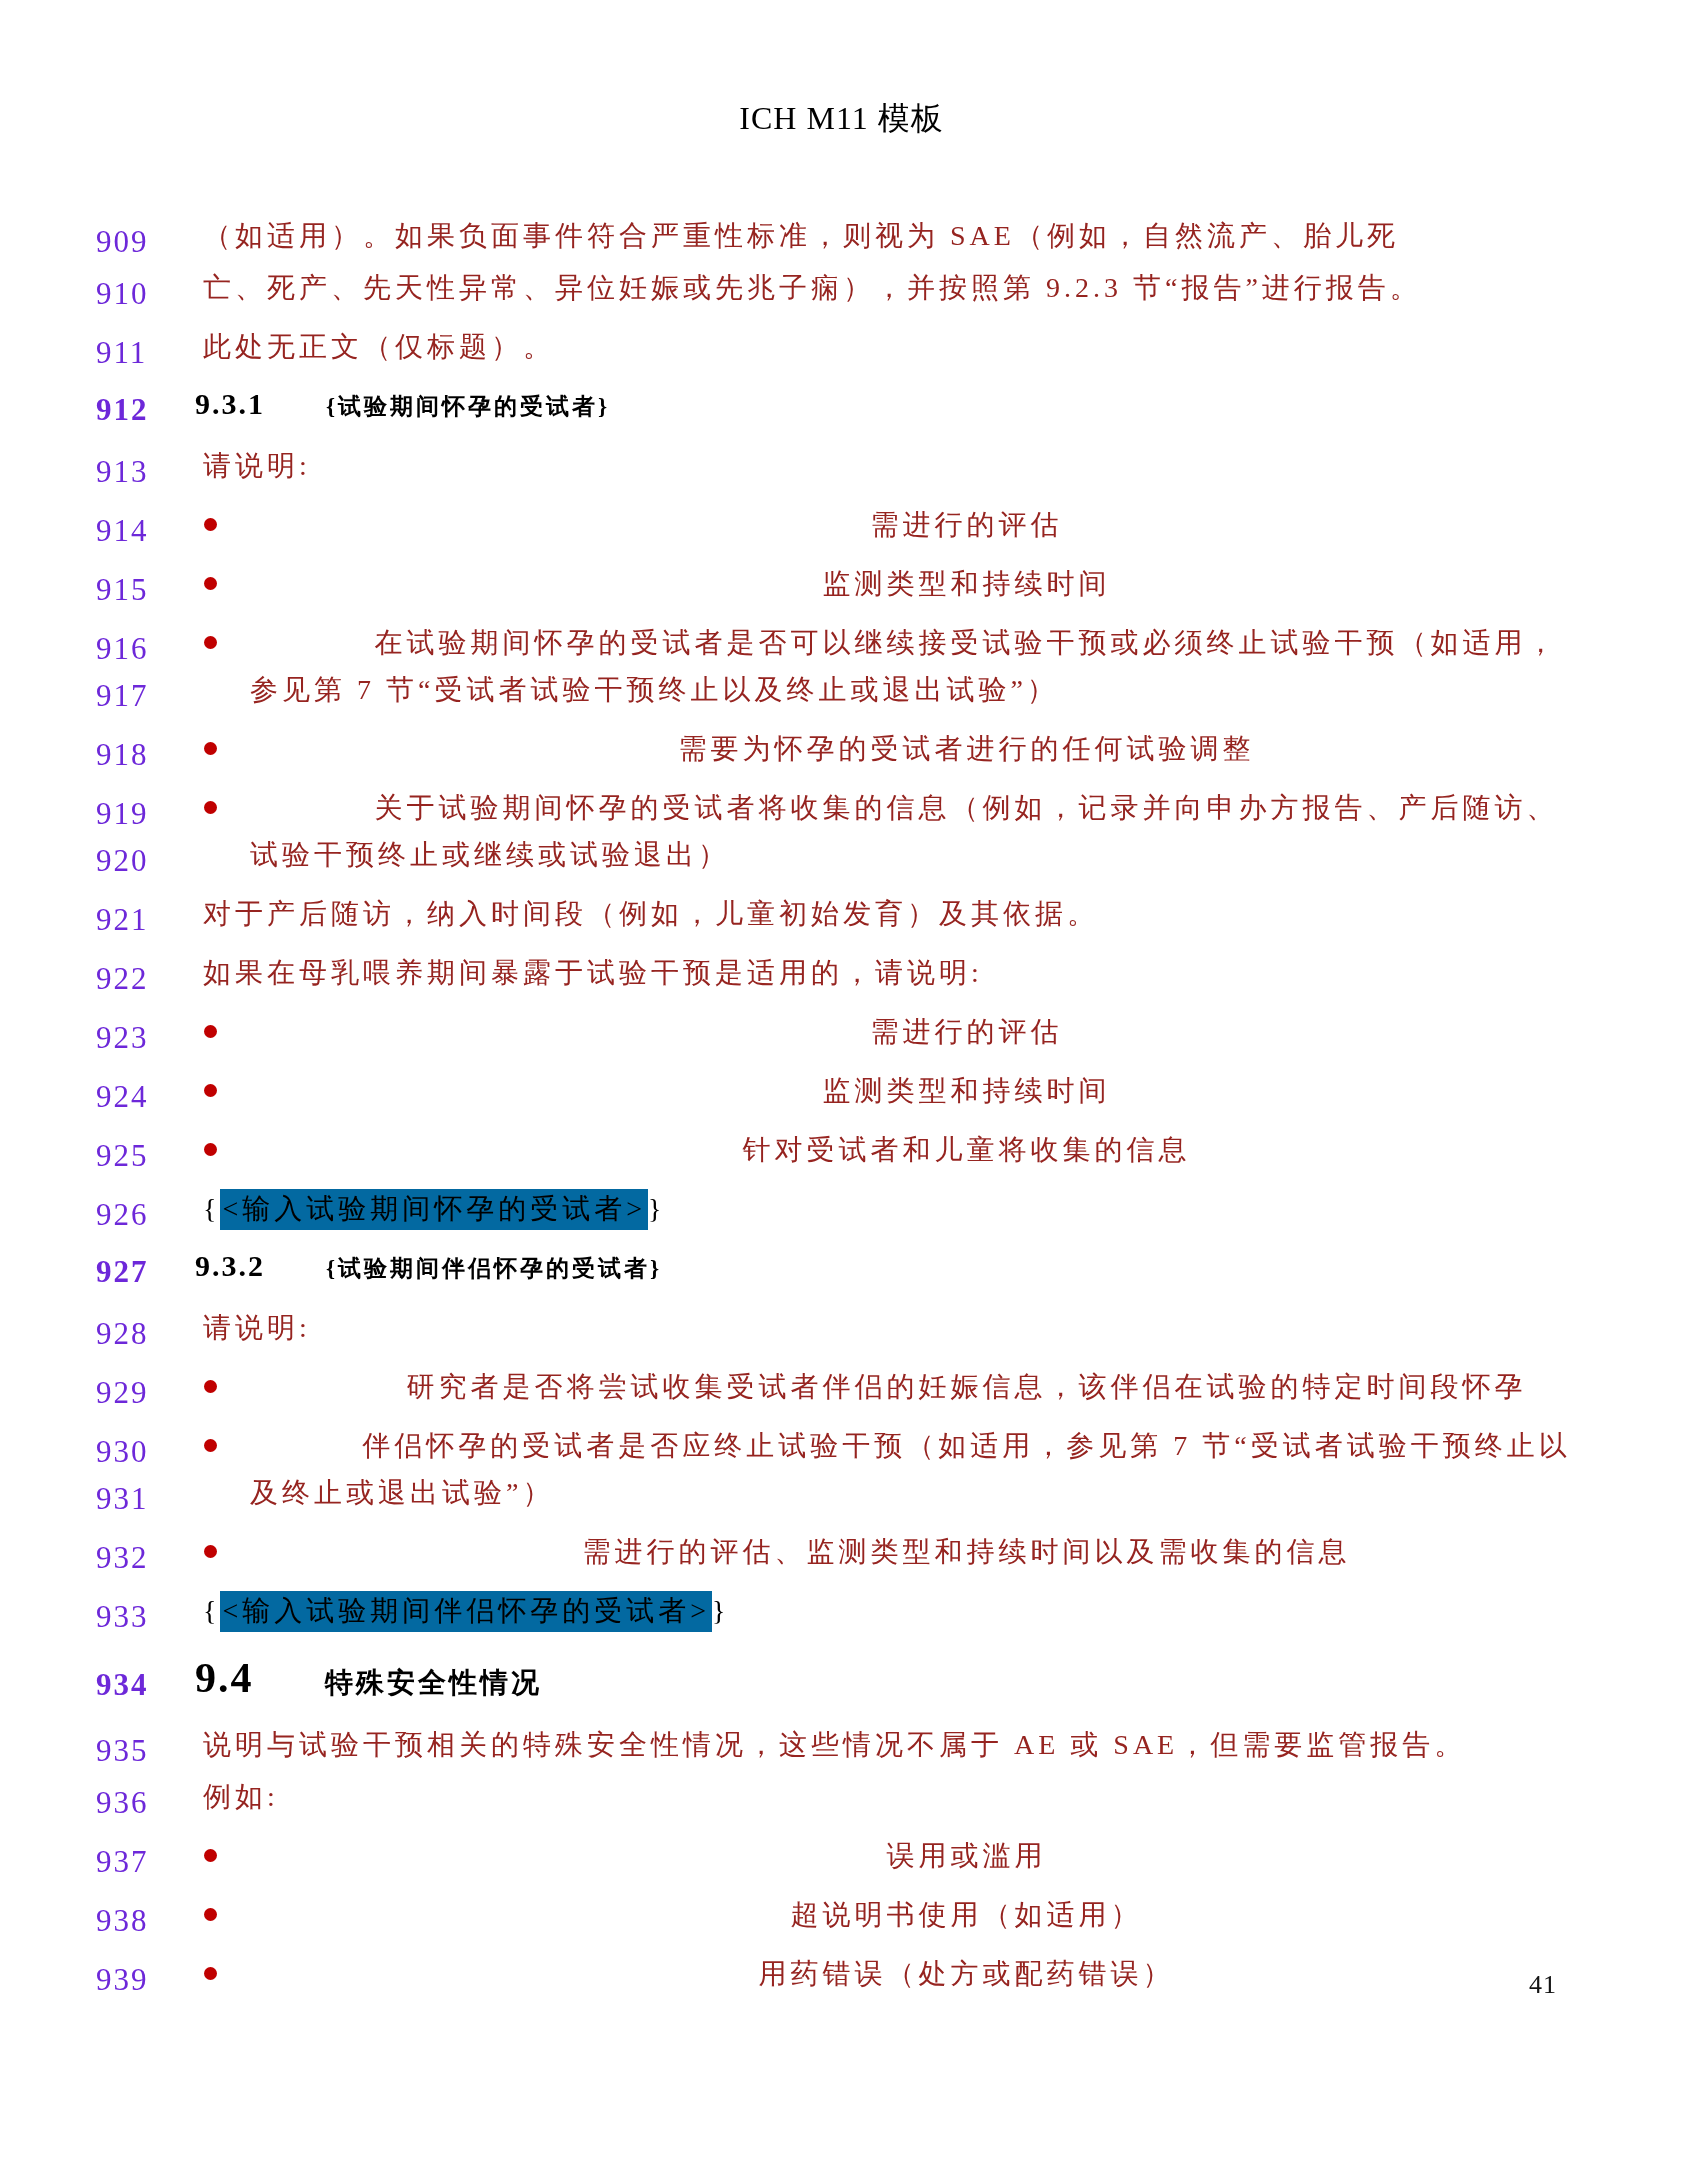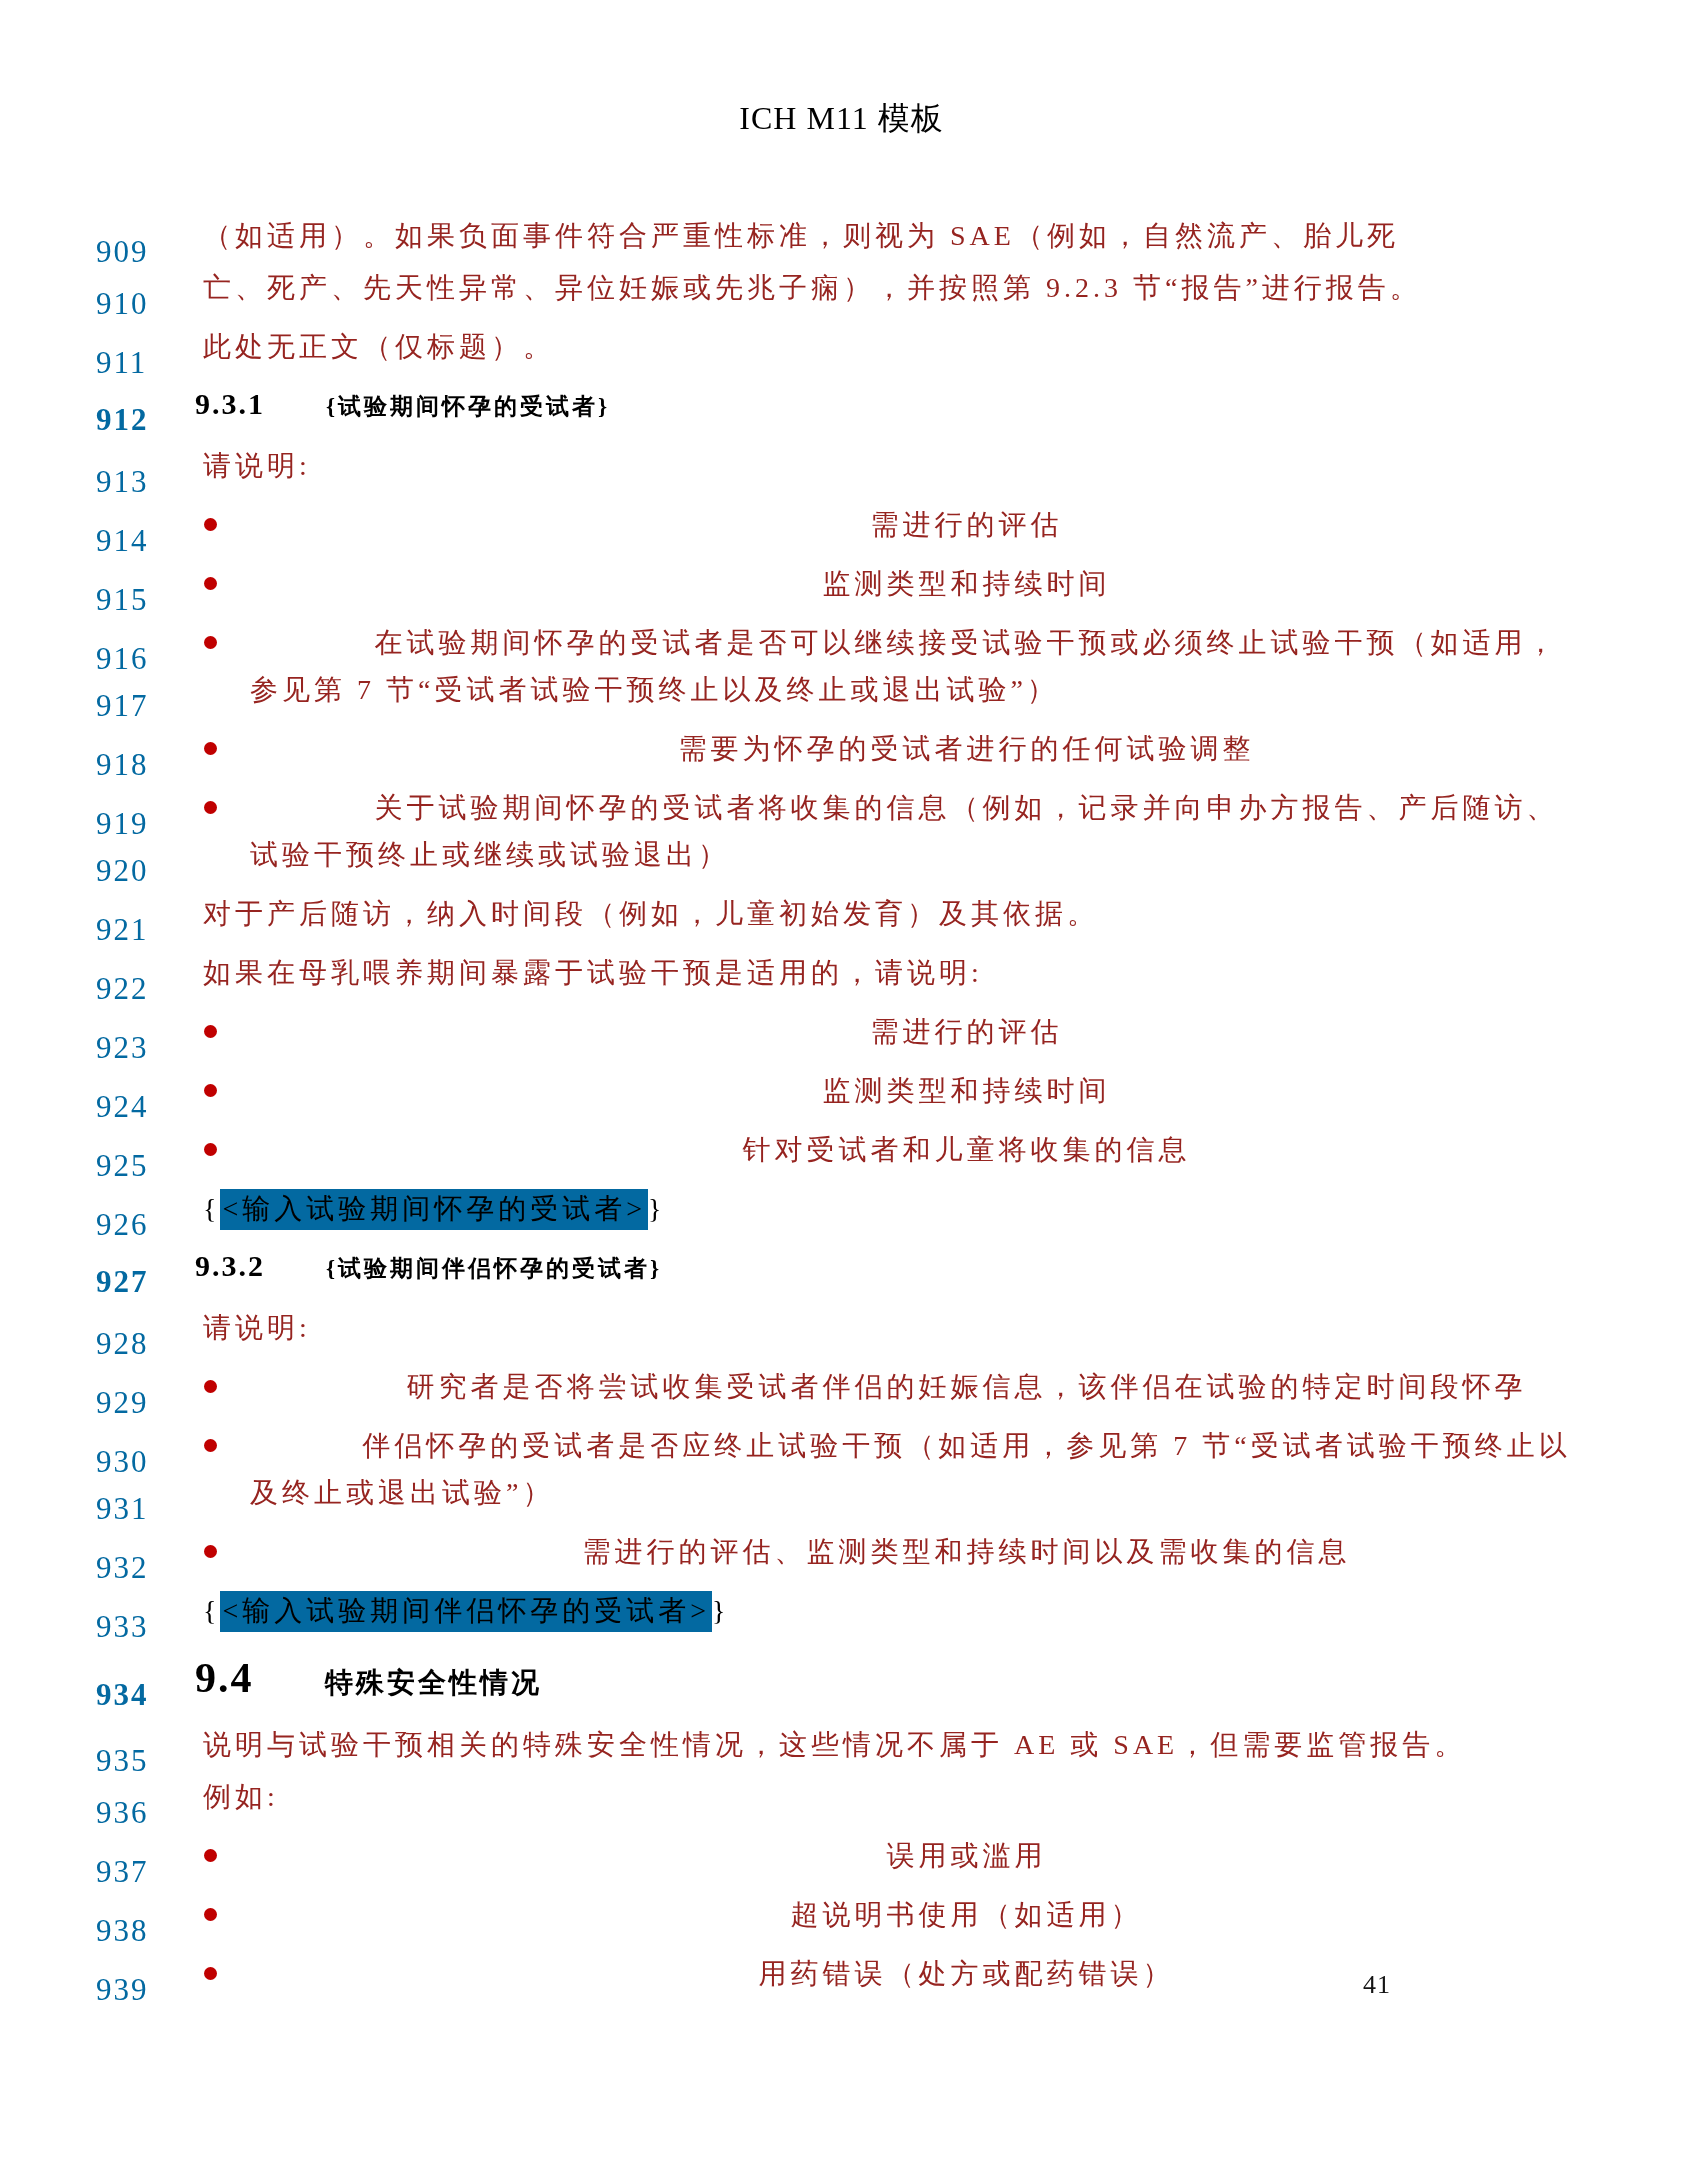--- a/index.html
+++ b/index.html
@@ -11,42 +11,42 @@
   .doc-header {
     position:absolute; top:97px; left:0; width:1683px; text-align:center;
     font-size:32px; color:#000000; letter-spacing:1px;
   }
   .content { position:absolute; top:200px; left:0; width:1683px; }
   .row {
     position:relative; line-height:47px; font-size:28px; margin-top:12px;
     white-space:nowrap; color:#962420; letter-spacing:4px;
   }
   .row .num {
-    position:absolute; left:96px; top:16px; color:#0369a1;
+    position:absolute; left:96px; top:6px; color:#6d28d9;
     font-size:31px; letter-spacing:2px;
   }
   .para  { padding-left:203px; }
   .cont  { margin-top:5px; }
   .bullet { padding-left:250px;text-align:center; }
   .bcont  { padding-left:250px; margin-top:0; }
   .dot {
     position:absolute; left:204px; top:17px; width:13px; height:13px;
     border-radius:50%; background:#c00000;
   }
   .h2 { padding-left:195px; color:#000000; font-weight:bold; margin-top:10px; }
   .h2 .secnum { display:inline-block; width:120px; font-size:30px; letter-spacing:2px; }
   .h2 .title  { font-size:23px; letter-spacing:3px; }
   .h1 { padding-left:195px; color:#000000; font-weight:bold; margin-top:18px; line-height:53px; }
   .h1 .secnum { display:inline-block; width:119px; font-size:42px; letter-spacing:2px; }
   .h1 .title  { font-size:28px; letter-spacing:3px; }
   .input { padding-left:203px; color:#000000; }
   .input .mark { background:#0369a1; padding:4px 2px 6px 2px; }
   .input .brace { color:#000000; }
   .pagenum {
-    position:absolute; top:1970px; left:1363px; font-size:26px; color:#141414; letter-spacing:1px;
+    position:absolute; top:1970px; left:1529px; font-size:26px; color:#141414; letter-spacing:1px;
   }
 </style>
 </head>
 <body>
 
 <div class="page">
 
   <div class="doc-header">ICH M11 模板</div>
 
   <div class="content">

